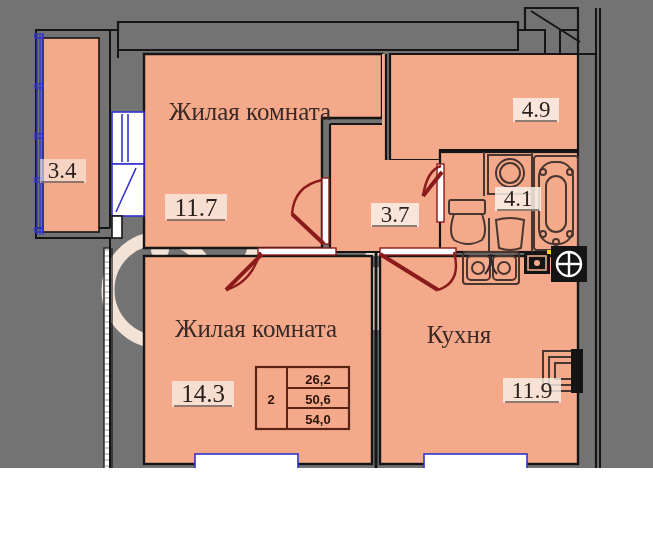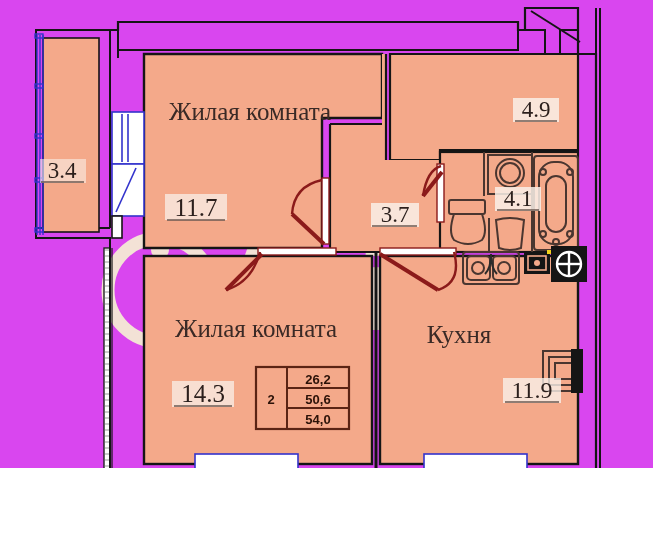--- a/index.html
+++ b/index.html
@@ -1,17 +1,17 @@
 <!DOCTYPE html>
 <html><head>
 <meta charset="utf-8">
 <style>
   html,body{margin:0;padding:0;background:#ffffff;}
   body{font-family:"Liberation Serif", serif;}
-  #root{position:relative;width:653px;height:468px;background:#d946ef;overflow:hidden;text-align:right;}
+  #root{position:relative;width:653px;height:468px;background:#737373;overflow:hidden;text-align:right;}
   svg{display:block;}
   .rm-label{font-family:"Liberation Serif", serif; fill:#3a2a26;}
   .area-num{font-family:"Liberation Serif", serif; fill:#2b1f1c;}
   .tbl-num{font-family:"Liberation Sans", sans-serif; fill:#2b1208; font-weight:bold;}
 </style>
 </head>
 <body>
 
 <div id="root">
 

